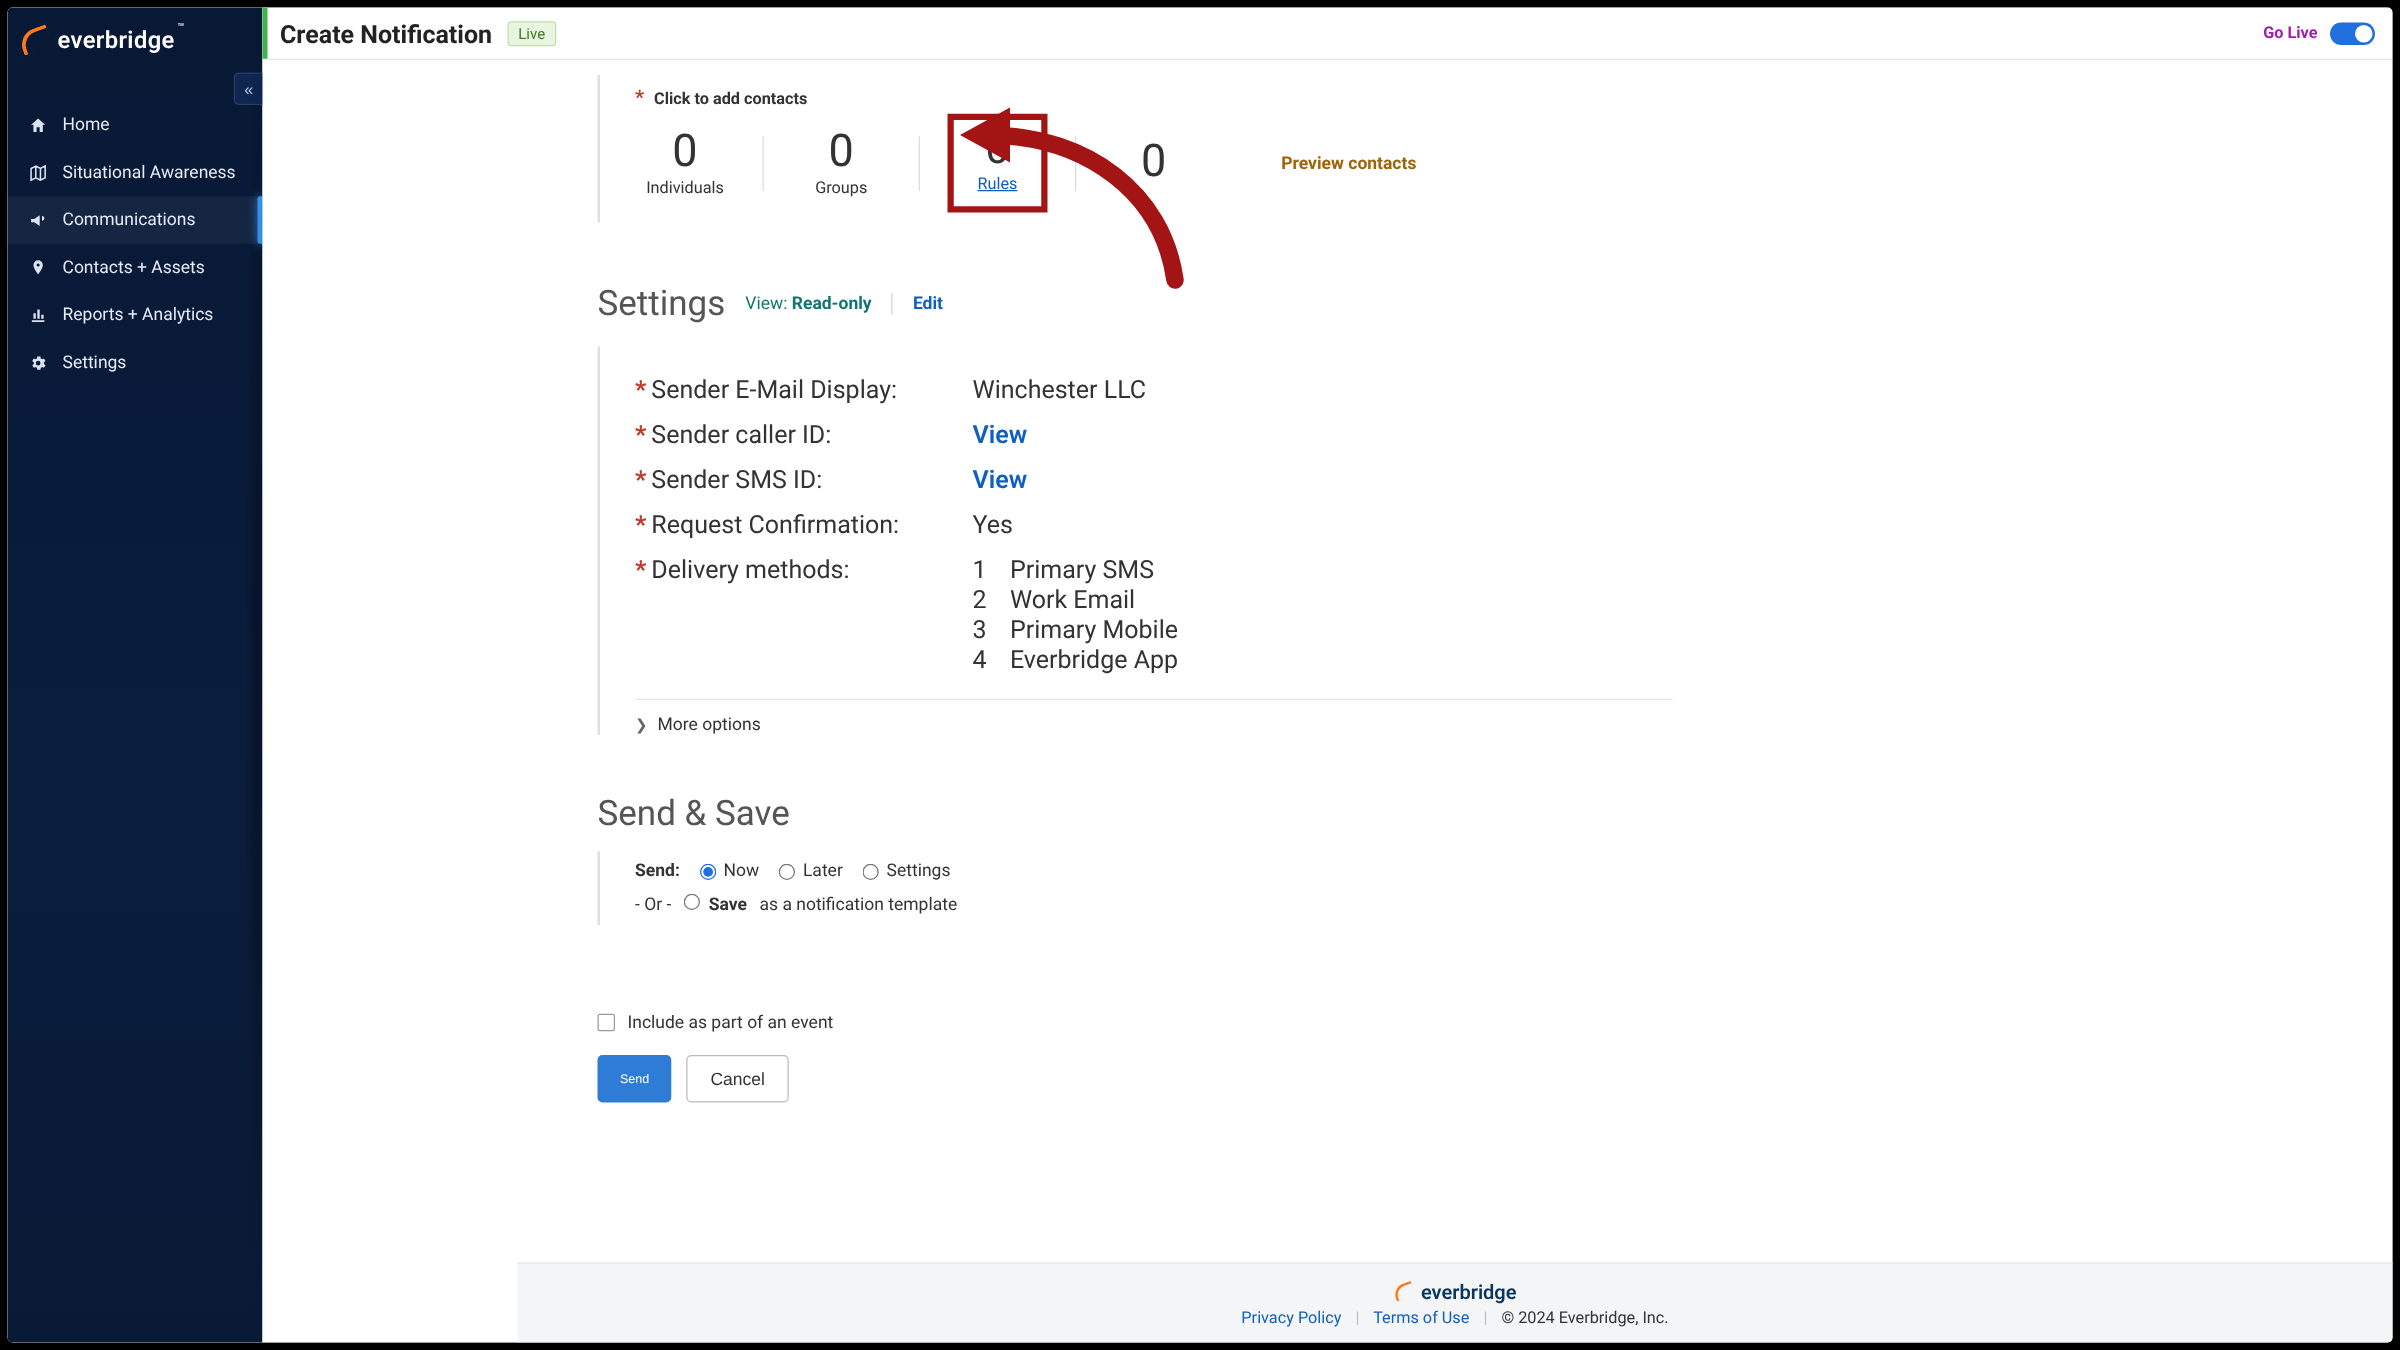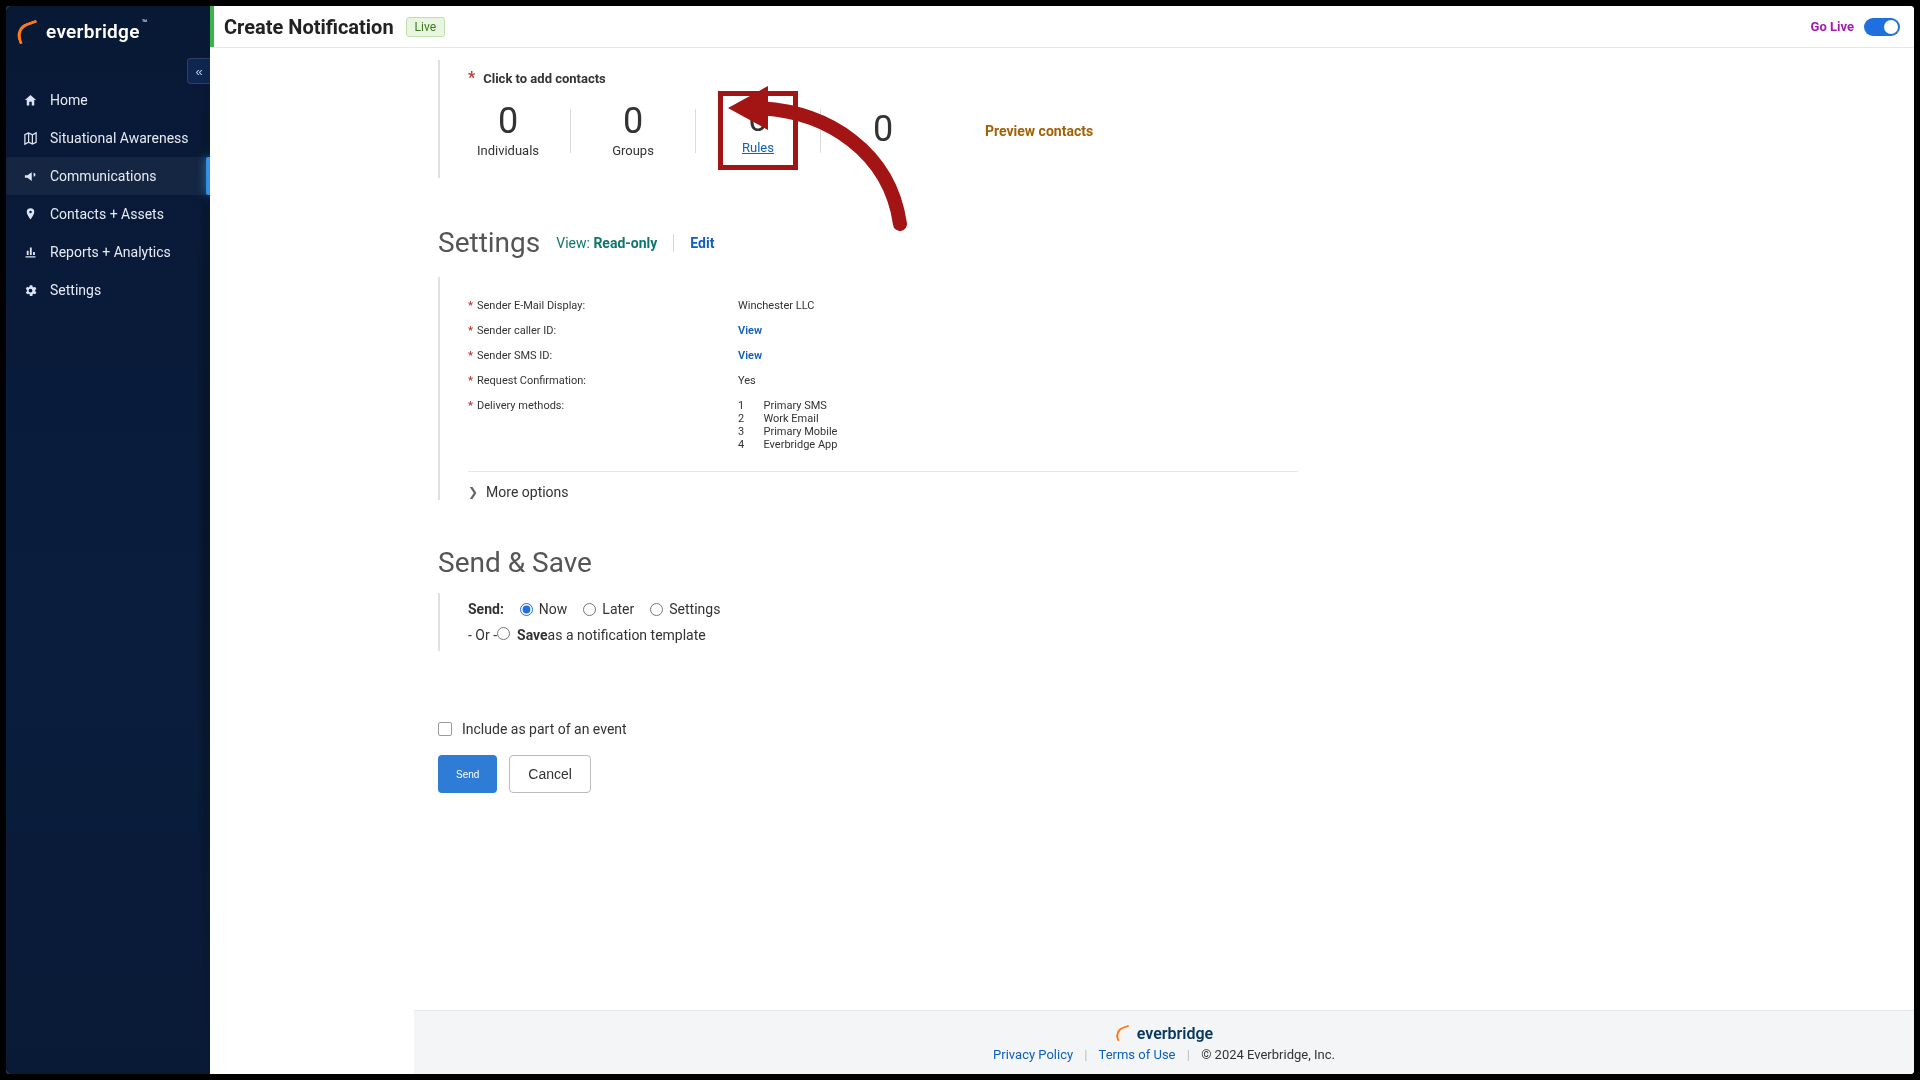--- a/index.html
+++ b/index.html
@@ -25,21 +25,21 @@
 .main { flex:1; display:flex; flex-direction:column; background:#fff; position:relative; }
 .topbar { height:42px; border-bottom:1px solid #e6e6e6; display:flex; align-items:center; padding:0 14px; gap:12px; position:relative; }
 .topbar .stripe { position:absolute; left:0; top:0; bottom:0; width:4px; background:#3bb54a; }
 .title { font-size:20px; font-weight:700; color:#222; }
 .badge { font-size:12px; color:#3c7a1e; background:#e8f6e1; border:1px solid #bfe1a9; padding:2px 8px; border-radius:3px; }
 .golive { margin-left:auto; display:flex; align-items:center; gap:10px; }
 .golive span { font-size:13px; font-weight:700; color:#a21caf; }
 .switch { width:36px; height:18px; background:#1f6fde; border-radius:18px; position:relative; }
 .switch .knob { position:absolute; right:2px; top:2px; width:14px; height:14px; background:#fff; border-radius:50%; }
 
-.content { flex:1; overflow:auto; padding:12px 28px 80px 28px; }
+.content { flex:1; overflow:auto; padding:12px 28px 80px 28px;margin-left:40px; }
 .section { margin-left:200px; max-width:860px; }
 
 .contacts { border-left:2px solid #e0e0e0; padding:8px 0 8px 28px; }
 .req { color:#c0392b; margin-right:4px; font-weight:700; }
 .click-label { font-size:13px; font-weight:700; color:#333; }
 .counts { display:flex; align-items:center; gap:22px; margin-top:4px; }
 .count { text-align:center; min-width:80px; }
 .count .num { font-size:36px; font-weight:400; color:#333; line-height:1; }
 .count .lbl { font-size:13px; color:#333; margin-top:4px; }
 .count .lbl.link { color:#0f5fbf; text-decoration:underline; cursor:pointer; }
@@ -55,33 +55,33 @@
 
 .heading-row { display:flex; align-items:center; gap:16px; margin-top:48px; }
 .heading { font-size:28px; color:#555; font-weight:400; }
 .view-label { font-size:14px; color:#0f766e; }
 .view-value { font-weight:700; }
 .vsep { width:1px; height:18px; background:#d6d6d6; }
 .edit { color:#0f5fbf; font-weight:700; font-size:14px; cursor:pointer; }
 
 .settings-block { border-left:2px solid #e0e0e0; padding:16px 0 0 28px; margin-top:18px; }
 .settings-table { width:100%; }
-.settings-row { display:flex; padding:6px 0; font-size:11px; color:#333; }
+.settings-row { display:flex; padding:6px 0; font-size:20px; color:#333; }
 .settings-row .label { width:270px; }
 .settings-row .value { flex:1; }
 .settings-row .value a { color:#0f5fbf; font-weight:600; text-decoration:none; }
 .delivery .value ol { list-style:none; padding:0; }
 .delivery .value li span:first-child { display:inline-block; width:20px; }
 .more-row { border-top:1px solid #e6e6e6; margin-top:14px; padding:12px 0 0 0; display:flex; align-items:center; gap:8px; font-size:14px; color:#333; cursor:pointer; }
 .more-row .chev { font-size:12px; color:#666; }
 
 .sendsave { border-left:2px solid #e0e0e0; padding:8px 0 8px 28px; margin-top:14px; font-size:14px; color:#333; }
 .send-row { display:flex; align-items:center; gap:16px; }
 .send-row label { display:flex; align-items:center; gap:6px; }
-.orrow { margin-top:10px; display:flex; align-items:center; }
+.orrow { margin-top:10px; display:flex; align-items:center; gap:10px; }
 
 .eventrow { margin-top:70px; display:flex; align-items:center; gap:10px; font-size:14px; color:#333; }
 .eventrow .cb { width:14px; height:14px; border:1px solid #9a9a9a; border-radius:2px; }
 
 .actions { margin-top:18px; display:flex; gap:12px; }
 .btn-primary { background:#2f7cd6; color:#fff; border:none; padding:10px 18px; font-size:10px; border-radius:4px; cursor:pointer; }
 .btn-secondary { background:#fff; color:#333; border:1px solid #bbb; padding:10px 18px; font-size:14px; border-radius:4px; cursor:pointer; }
 
 .footer { position:absolute; left:204px; right:0; bottom:0; height:64px; background:#f4f5f6; border-top:1px solid #e6e6e6; display:flex; flex-direction:column; align-items:center; justify-content:center; font-size:13px; color:#333; gap:4px; }
 .footer .brand2 { display:flex; align-items:center; gap:6px; color:#08365f; font-weight:600; font-size:16px; }

